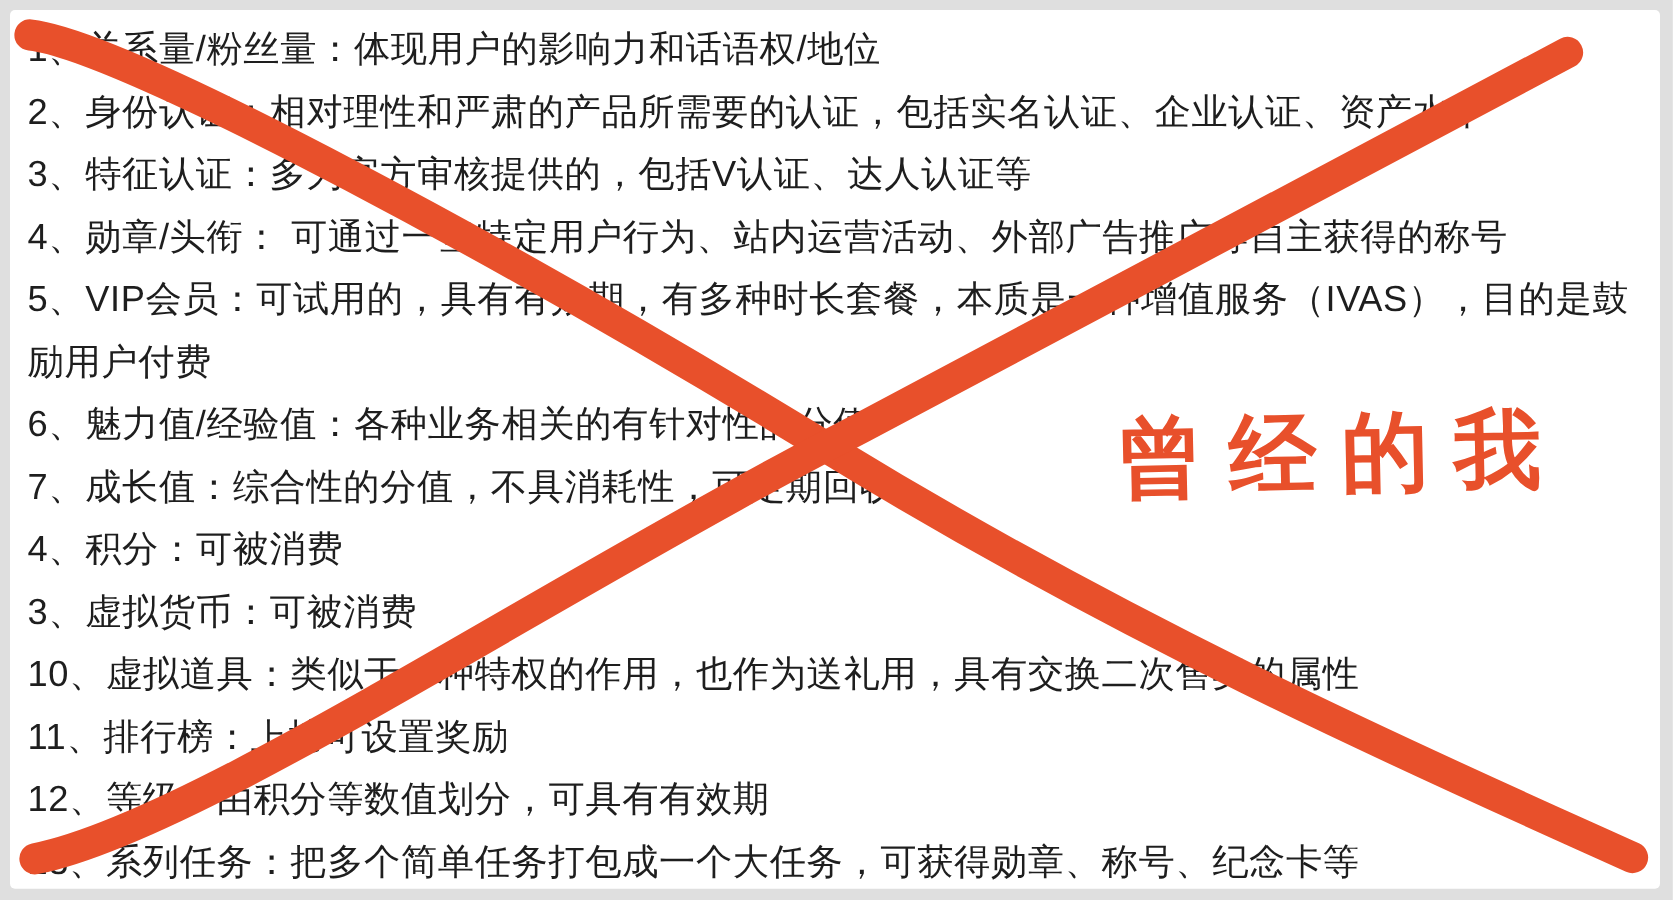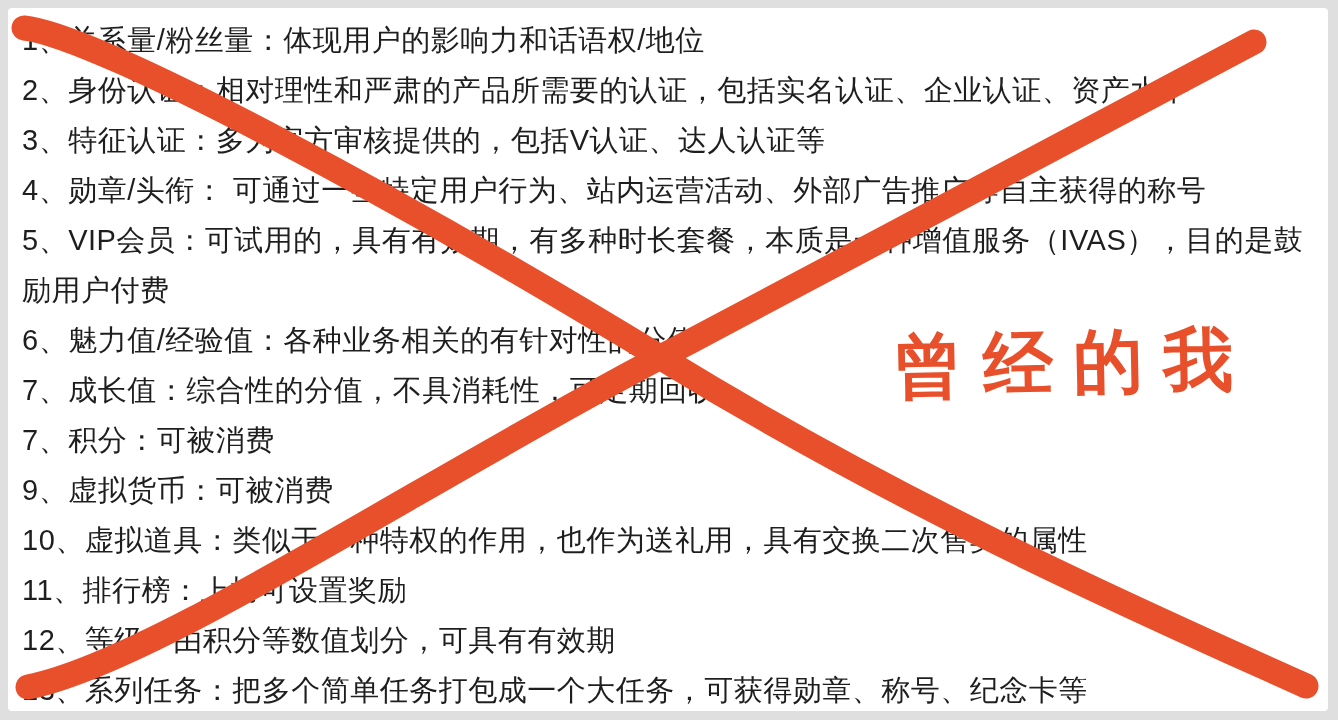--- a/index.html
+++ b/index.html
@@ -68,22 +68,22 @@
 
   <div class="doc-card">
     <ul class="doc-list">
       <li>1、关系量/粉丝量：体现用户的影响力和话语权/地位</li>
       <li>2、身份认证：相对理性和严肃的产品所需要的认证，包括实名认证、企业认证、资产水平</li>
       <li>3、特征认证：多为官方审核提供的，包括V认证、达人认证等</li>
       <li>4、勋章/头衔： 可通过一些特定用户行为、站内运营活动、外部广告推广等自主获得的称号</li>
       <li>5、VIP会员：可试用的，具有有效期，有多种时长套餐，本质是一种增值服务（IVAS），目的是鼓励用户付费</li>
       <li>6、魅力值/经验值：各种业务相关的有针对性的分值</li>
       <li>7、成长值：综合性的分值，不具消耗性，可定期回收</li>
-      <li>7、积分：可被消费</li>
-      <li>9、虚拟货币：可被消费</li>
+      <li>4、积分：可被消费</li>
+      <li>3、虚拟货币：可被消费</li>
       <li>10、虚拟道具：类似于一种特权的作用，也作为送礼用，具有交换二次售卖的属性</li>
       <li>11、排行榜：上榜可设置奖励</li>
       <li>12、等级：由积分等数值划分，可具有有效期</li>
       <li>13、系列任务：把多个简单任务打包成一个大任务，可获得勋章、称号、纪念卡等</li>
     </ul>
   </div>
 
   <div class="handwritten-note">曾经的我</div>
 
   <svg class="cross-overlay" viewBox="0 0 1338 720" width="1338" height="720" aria-hidden="true">

